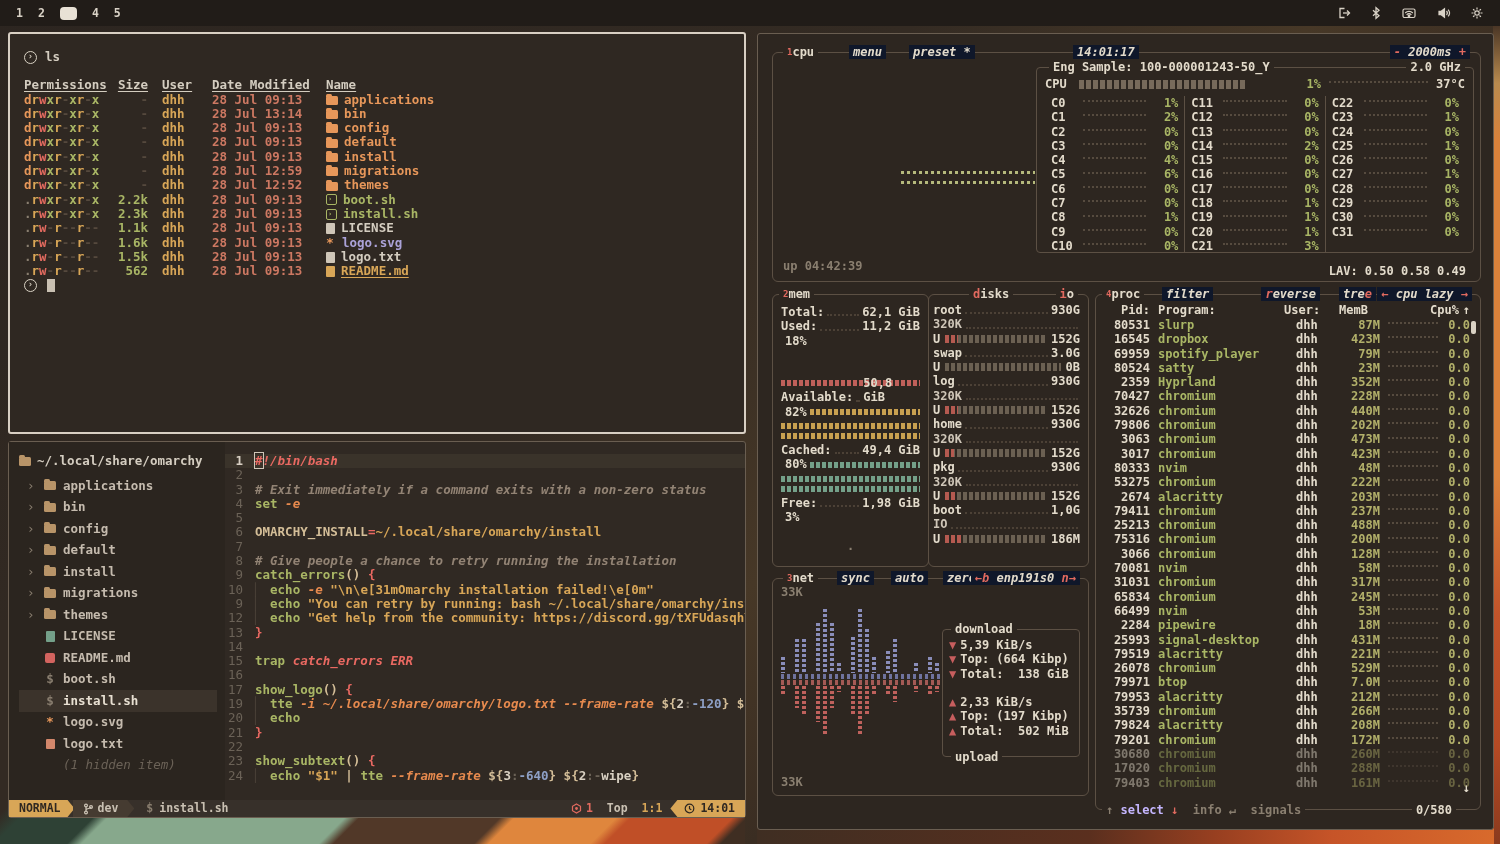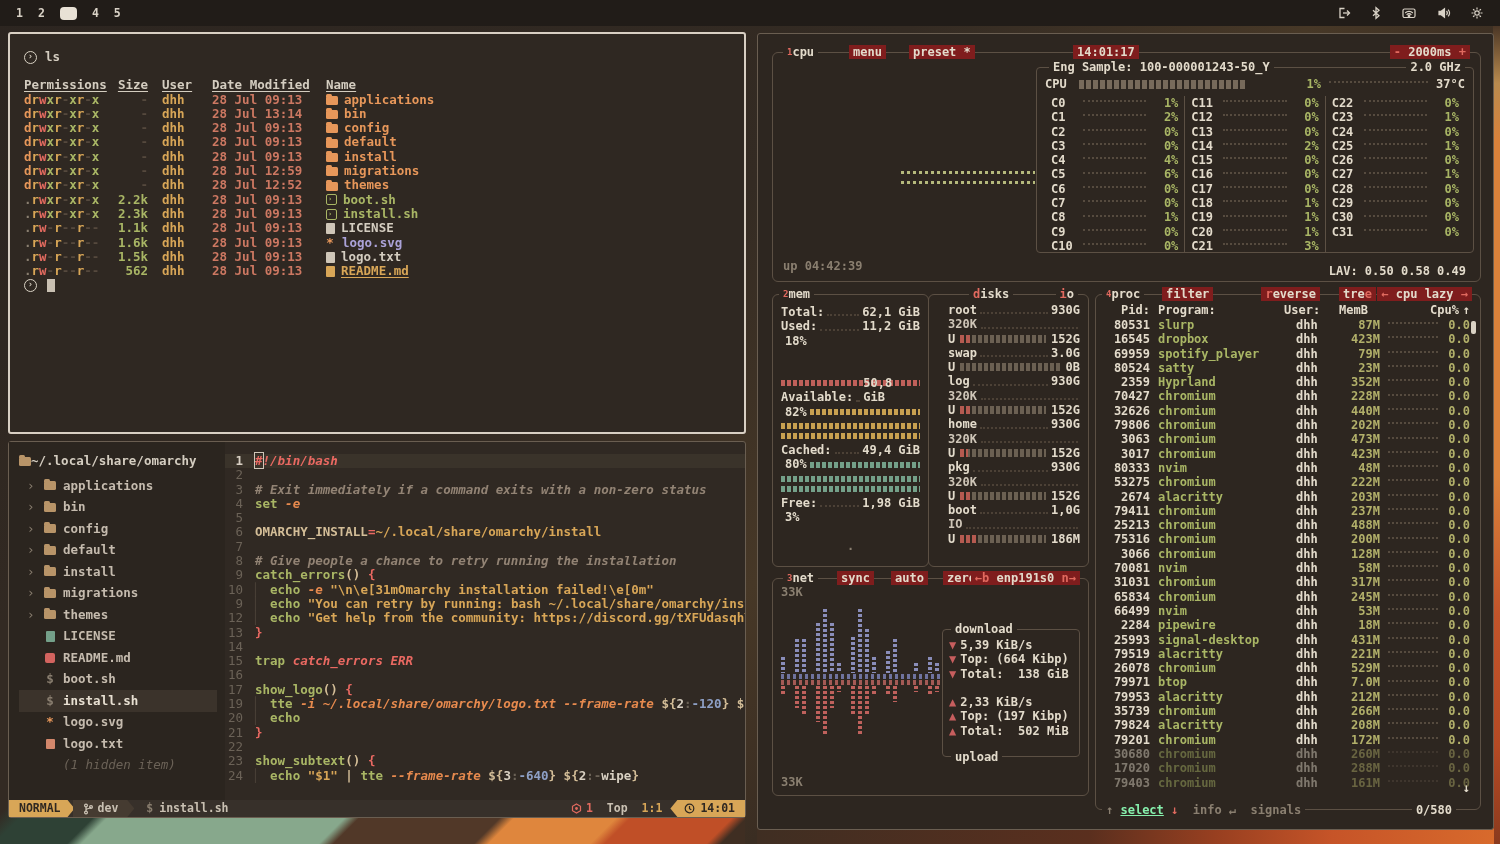--- a/index.html
+++ b/index.html
@@ -47,21 +47,21 @@
   .ic-folder::before{ content:""; position:absolute; left:0; top:-2px; width:6px; height:3px; background:inherit; border-radius:1.5px 1.5px 0 0; }
   .ic-term{ width:11px; height:11px; border:1.2px solid #a9b665; border-radius:2px; color:#a9b665; font-size:7px; line-height:9px; text-align:left; padding-left:1px; }
   .ic-doc{ width:9px; height:11px; background:#cfc6b8; border-radius:1px; } .ic-doc.yellow{ background:#d8a657; }
   .ic-star{ color:#e7975a; font-size:13px; line-height:10px; width:10px; }
   .cursor-block{ display:inline-block; width:8px; height:13px; background:#c9c0b2; margin-left:2px; }
 
   
   #nvim{ left:8px; top:441px; width:738px; height:377px; border:1px solid #6a5e51; background:#302923; font-size:12.5px; line-height:14.3px; color:#d4be98; display:flex; flex-direction:column; }
   .nvim-main{ flex:1; display:flex; overflow:hidden; }
   .tree{ width:216px; background:#2b251f; padding:12px 0 0 10px; overflow:hidden; }
-  .tree-root{ display:flex; align-items:center; color:#d4cdc0; font-weight:700; white-space:nowrap; height:15px; margin-bottom:6px; }
+  .tree-root{ display:flex; align-items:center; gap:6px; color:#d4cdc0; font-weight:700; white-space:nowrap; height:15px; margin-bottom:6px; }
   .titem{ display:flex; align-items:center; height:21.5px; white-space:nowrap; color:#c5bbae; padding-left:8px; gap:6px; }
   .titem .chev{ color:#8a7f70; width:10px; font-weight:400; }
   .tf{ width:12px; height:9px; background:#b89468; border-radius:1.5px; position:relative; }
   .tf::before{ content:""; position:absolute; left:0; top:-2px; width:6px; height:3px; background:inherit; border-radius:1.5px 1.5px 0 0; }
   .tic{ width:14px; display:inline-flex; justify-content:center; }
   .tlic{ width:9px; height:11px; background:#74a089; border-radius:1px; }
   .tmd{ width:10px; height:10px; background:#d3645f; border-radius:2px; }
   .tsh{ color:#8a7f70; font-weight:700; }
   .tsvg{ color:#e7975a; font-size:13px; }
   .ttxt{ width:9px; height:10px; background:#d3876b; border-radius:1px; }
@@ -88,21 +88,21 @@
   .seg-diag{ display:flex; align-items:center; gap:4px; color:#e16a5f; font-weight:700; }
   .seg-pos{ margin:0 14px; } .seg-loc{ color:#d8a657; font-weight:700; margin-right:8px; }
   .seg-time{ background:#d8a657; color:#2e2721; font-weight:700; height:100%; display:flex; align-items:center; gap:5px; padding:0 10px 0 14px;
     clip-path:polygon(7px 0,100% 0,100% 100%,7px 100%,0 50%); }
 
   
   #btop{ left:757px; top:33px; width:737px; height:797px; border:1px solid #6a5e51; background:#2d2620; font-size:12px; line-height:14.3px; color:#e3dbcb; }
   .panel{ position:absolute; border:1px solid #5c5044; border-radius:6px; }
   .ptitle{ position:absolute; top:-8px; background:#2d2620; padding:0 4px; font-weight:700; white-space:nowrap; }
   .pnum{ color:#e16a5f; font-size:9px; vertical-align:top; }
-  .popt{ position:absolute; top:-8px; background:#7f1d1d; padding:0 4px; font-weight:700; white-space:nowrap; }
+  .popt{ position:absolute; top:-8px; background:#0f172a; padding:0 4px; font-weight:700; white-space:nowrap;font-style:italic; }
   .redch{ color:#e16a5f; }
   .pbot{ position:absolute; bottom:-8px; background:#2d2620; padding:0 4px; font-weight:700; white-space:nowrap; }
   
   #p-cpu{ left:14px; top:18px; width:709px; height:230px; }
   .cpuline{ position:absolute; height:3px; background:repeating-linear-gradient(90deg,#b5b97c 0 3px,transparent 3px 6px); }
   .engbox{ position:absolute; right:6px; top:14px; width:438px; height:186px; border:1px solid #5c5044; border-radius:4px; padding:8px 8px 0 8px; }
   .cpurow{ display:flex; align-items:center; height:16px; }
   .cpurow .lbl{ font-weight:700; width:34px; }
   .cpumeter{ width:168px; height:9px; background:repeating-linear-gradient(90deg,#776a5b 0 5px,transparent 5px 7px); margin-right:14px; }
   .cpupct{ color:#a9b665; font-weight:700; width:60px; text-align:right; }
@@ -124,21 +124,21 @@
   .leader{ flex:1; border-bottom:2px dotted #4c4136; margin:0 3px 3px 3px; min-width:4px; }
   .mpctrow{ display:flex; align-items:center; height:14.3px; padding-left:4px; font-weight:700; }
   .mfill{ flex:1; height:6px; margin-left:3px; }
   .mbar{ height:6px; margin:4px 0; }
   .bar-red{ background:repeating-linear-gradient(90deg,#c0605a 0 4px,transparent 4px 6px); }
   .bar-yellow{ background:repeating-linear-gradient(90deg,#c8a050 0 4px,transparent 4px 6px); }
   .bar-teal{ background:repeating-linear-gradient(90deg,#74a089 0 4px,transparent 4px 6px); }
   .sp{ height:14.3px; }
   .mdot{ text-align:center; color:#8a7f70; }
   
-  #p-disks{ left:170px; top:260px; width:161px; height:273px; padding:8px 8px 0 19px; }
+  #p-disks{ left:170px; top:260px; width:161px; height:273px; padding:8px 8px 0 4px; }
   .disk .drow1{ display:flex; align-items:flex-end; height:14.3px; font-weight:700; }
   .disk .drow2{ display:flex; align-items:flex-end; height:14.3px; color:#cfc6b8; }
   .disk .drow2 .ddots{ flex:1; border-bottom:2px dotted #4c4136; margin:0 2px 3px 4px; }
   .disk .drow3{ display:flex; align-items:center; height:14.3px; }
   .du{ font-weight:700; }
   .dmeter{ flex:1; height:8px; margin:0 5px; background:repeating-linear-gradient(90deg,#6b6052 0 4px,transparent 4px 6px); position:relative; }
   .dmfill{ position:absolute; left:0; top:0; bottom:0; background:repeating-linear-gradient(90deg,#b55a50 0 4px,transparent 4px 6px); }
   .dused{ font-weight:700; }
   
   #p-net{ left:14px; top:544px; width:317px; height:218px; }
@@ -166,21 +166,21 @@
   .pr-user{ width:40px; flex:0 0 auto; }
   .pr-mem{ width:44px; text-align:right; flex:0 0 auto; color:#b2b06a; }
   .pr-dots{ width:50px; border-bottom:2px dotted #564b3f; margin:0 4px 4px 8px; flex:0 0 auto; }
   .pr-cpu{ width:28px; text-align:right; flex:0 0 auto; color:#b2b06a; }
   .prochead .pr-prog, .prochead .pr-mem, .prochead .pr-cpu{ color:#e3dbcb; }
   .procrow.dim{ opacity:.45; }
   .sortarrow{ width:12px; text-align:right; }
   .scrollthumb{ position:absolute; right:4px; top:26px; width:5px; height:13px; background:#d9d2c4; border-radius:2px; }
   .morearrow{ position:absolute; right:10px; bottom:14px; font-weight:700; }
   .procfoot-l{ position:absolute; bottom:-8px; left:6px; background:#2d2620; padding:0 4px; white-space:pre; color:#8a7f70; }
-  .procfoot-l b{ color:#86efac;text-decoration:underline; }
+  .procfoot-l b{ color:#c4b5fd; }
   .procfoot-r{ position:absolute; bottom:-8px; right:24px; background:#2d2620; padding:0 4px; font-weight:700; }
 </style>
 </head>
 <body>
 
 <div id="screen">
   <div class="swoosh-bl"></div>
   <div class="swoosh-r"></div>
   <div class="swoosh-br"></div>
 

